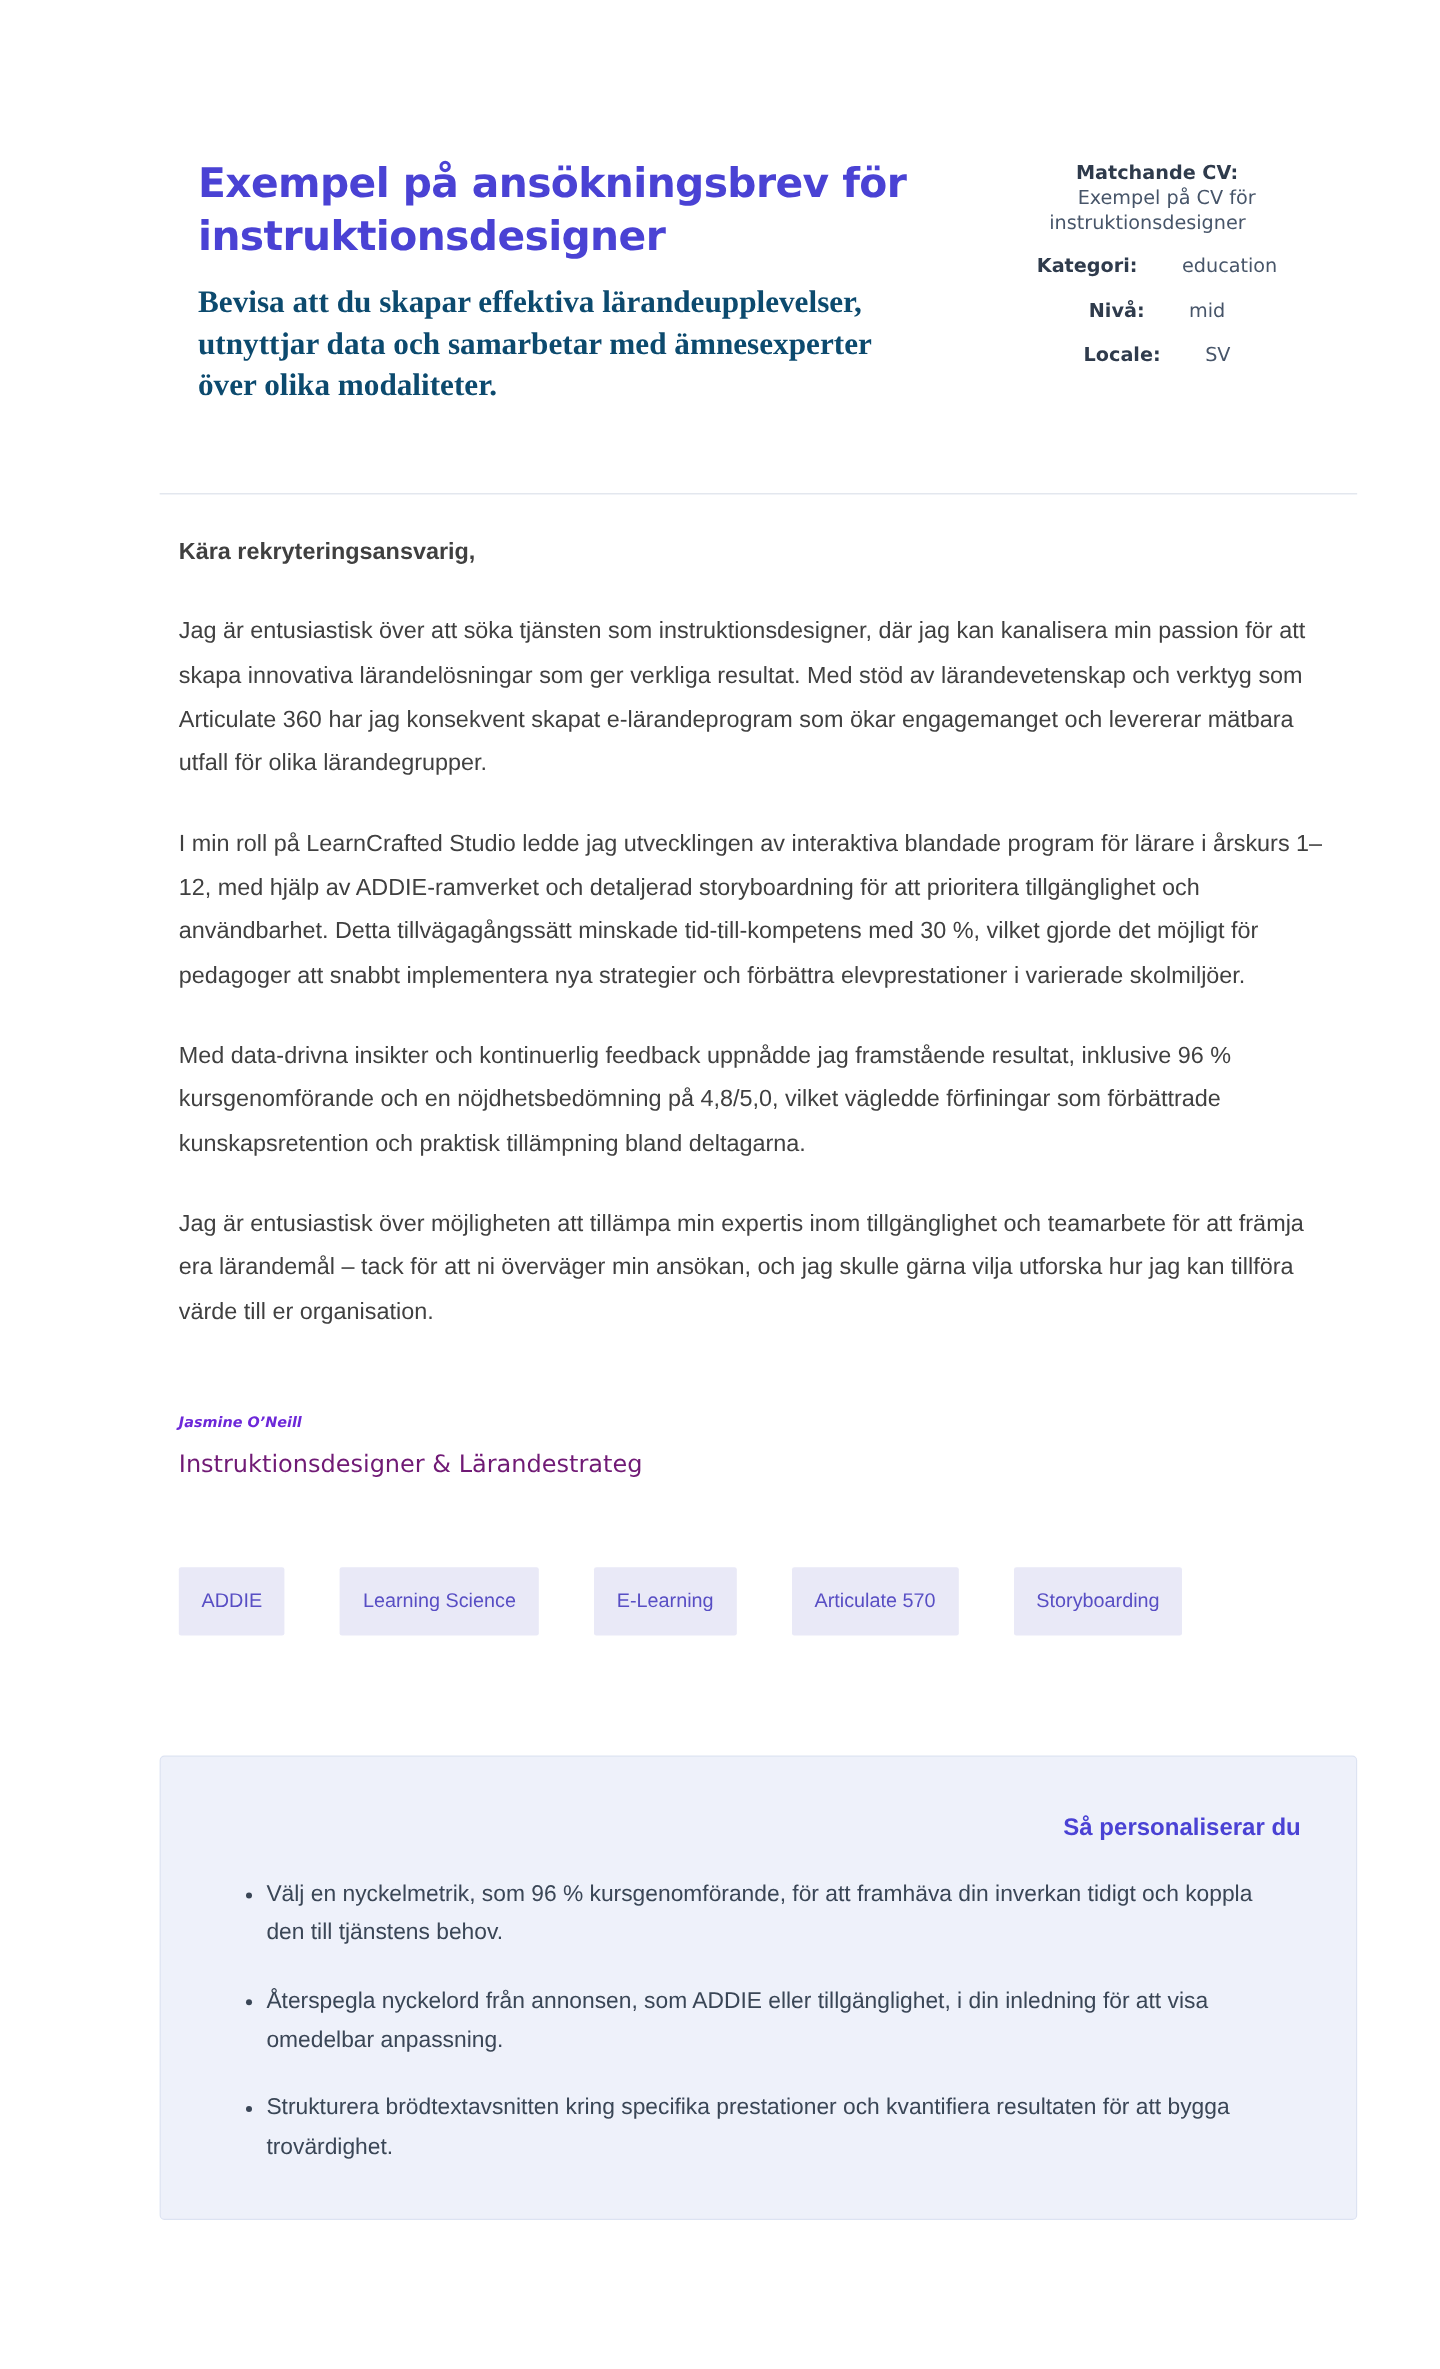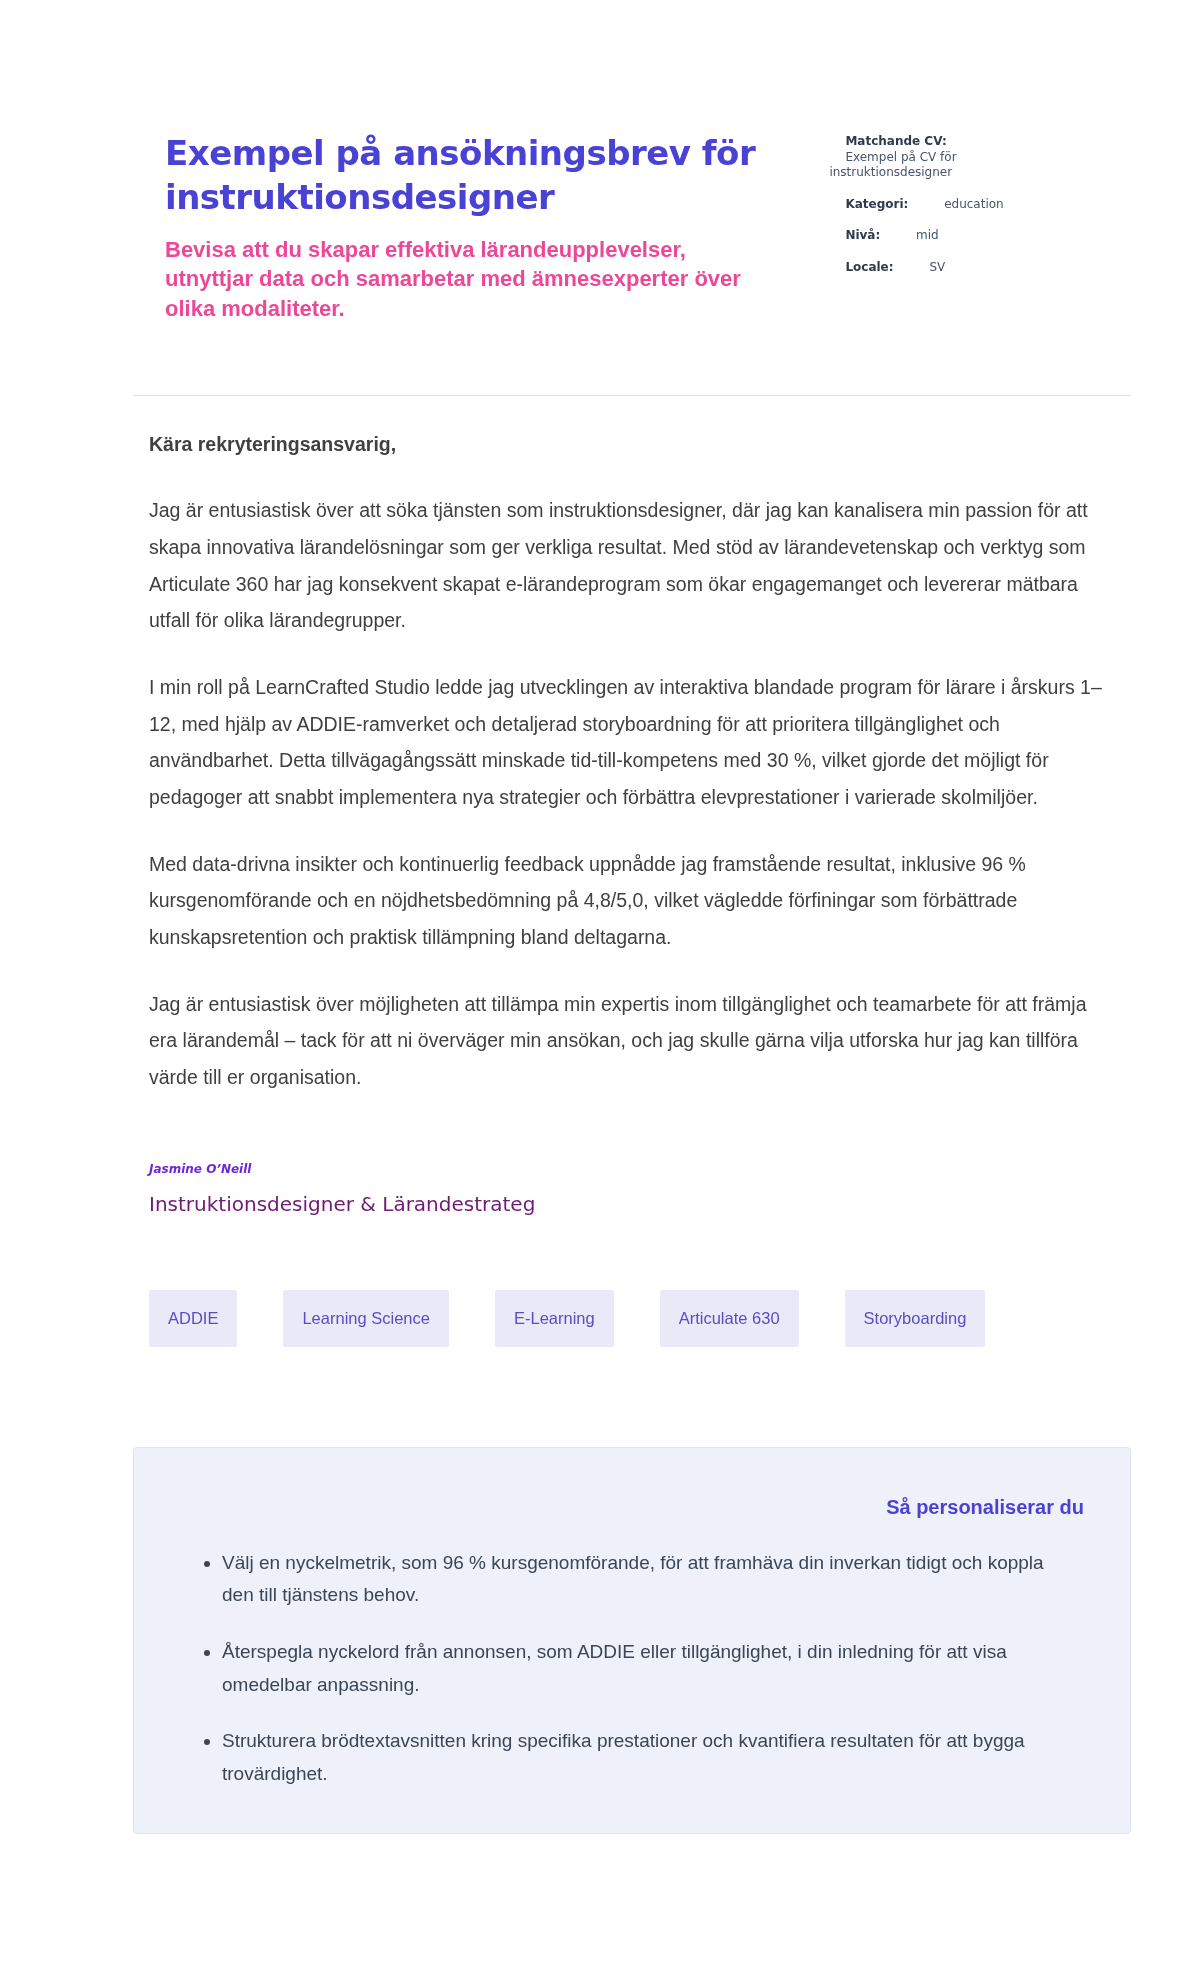--- a/index.html
+++ b/index.html
@@ -23,32 +23,32 @@
   .page-title {
     font-family: "DejaVu Sans", sans-serif;
     font-size: 34px;
     line-height: 1.28;
     font-weight: 700;
     color: #4a42d4;
     letter-spacing: -0.5px;
   }
   .page-subtitle {
     margin-top: 8px;
-    font-family: Liberation Sans, sans-serif;
-    font-size: 22px;
+    font-family: Liberation Serif, serif;
+    font-size: 26px;
     line-height: 1.33;
     font-weight: 700;
-    color: #ec4899;
+    color: #0c4a6e;
     max-width: 610px;
   }
   .meta-block {
     width: 310px;
-    text-align: left;
+    text-align: center;
     font-family: "DejaVu Sans", sans-serif;
-    font-size: 12px;
+    font-size: 16px;
     line-height: 1.3;
     color: #475569;
     padding-top: 2px;
   }
   .meta-row { margin-bottom: 2px; }
   .meta-label { font-weight: 700; color: #2f3b4c; }
   .meta-value { color: #475569; text-decoration: none; }
 
   .rule {
     border: none;
@@ -174,21 +174,21 @@
 
   <section class="signature">
     <div class="signature-name">Jasmine O’Neill</div>
     <div class="signature-role">Instruktionsdesigner &amp; Lärandestrateg</div>
   </section>
 
   <section class="tags">
     <span class="tag">ADDIE</span>
     <span class="tag">Learning Science</span>
     <span class="tag">E-Learning</span>
-    <span class="tag">Articulate 630</span>
+    <span class="tag">Articulate 570</span>
     <span class="tag">Storyboarding</span>
   </section>
 
   <section class="tips-box">
     <h2 class="tips-title">Så personaliserar du</h2>
     <ul class="tips-list">
       <li>Välj en nyckelmetrik, som 96 % kursgenomförande, för att framhäva din inverkan tidigt och koppla den till tjänstens behov.</li>
       <li>Återspegla nyckelord från annonsen, som ADDIE eller tillgänglighet, i din inledning för att visa omedelbar anpassning.</li>
       <li>Strukturera brödtextavsnitten kring specifika prestationer och kvantifiera resultaten för att bygga trovärdighet.</li>
     </ul>

